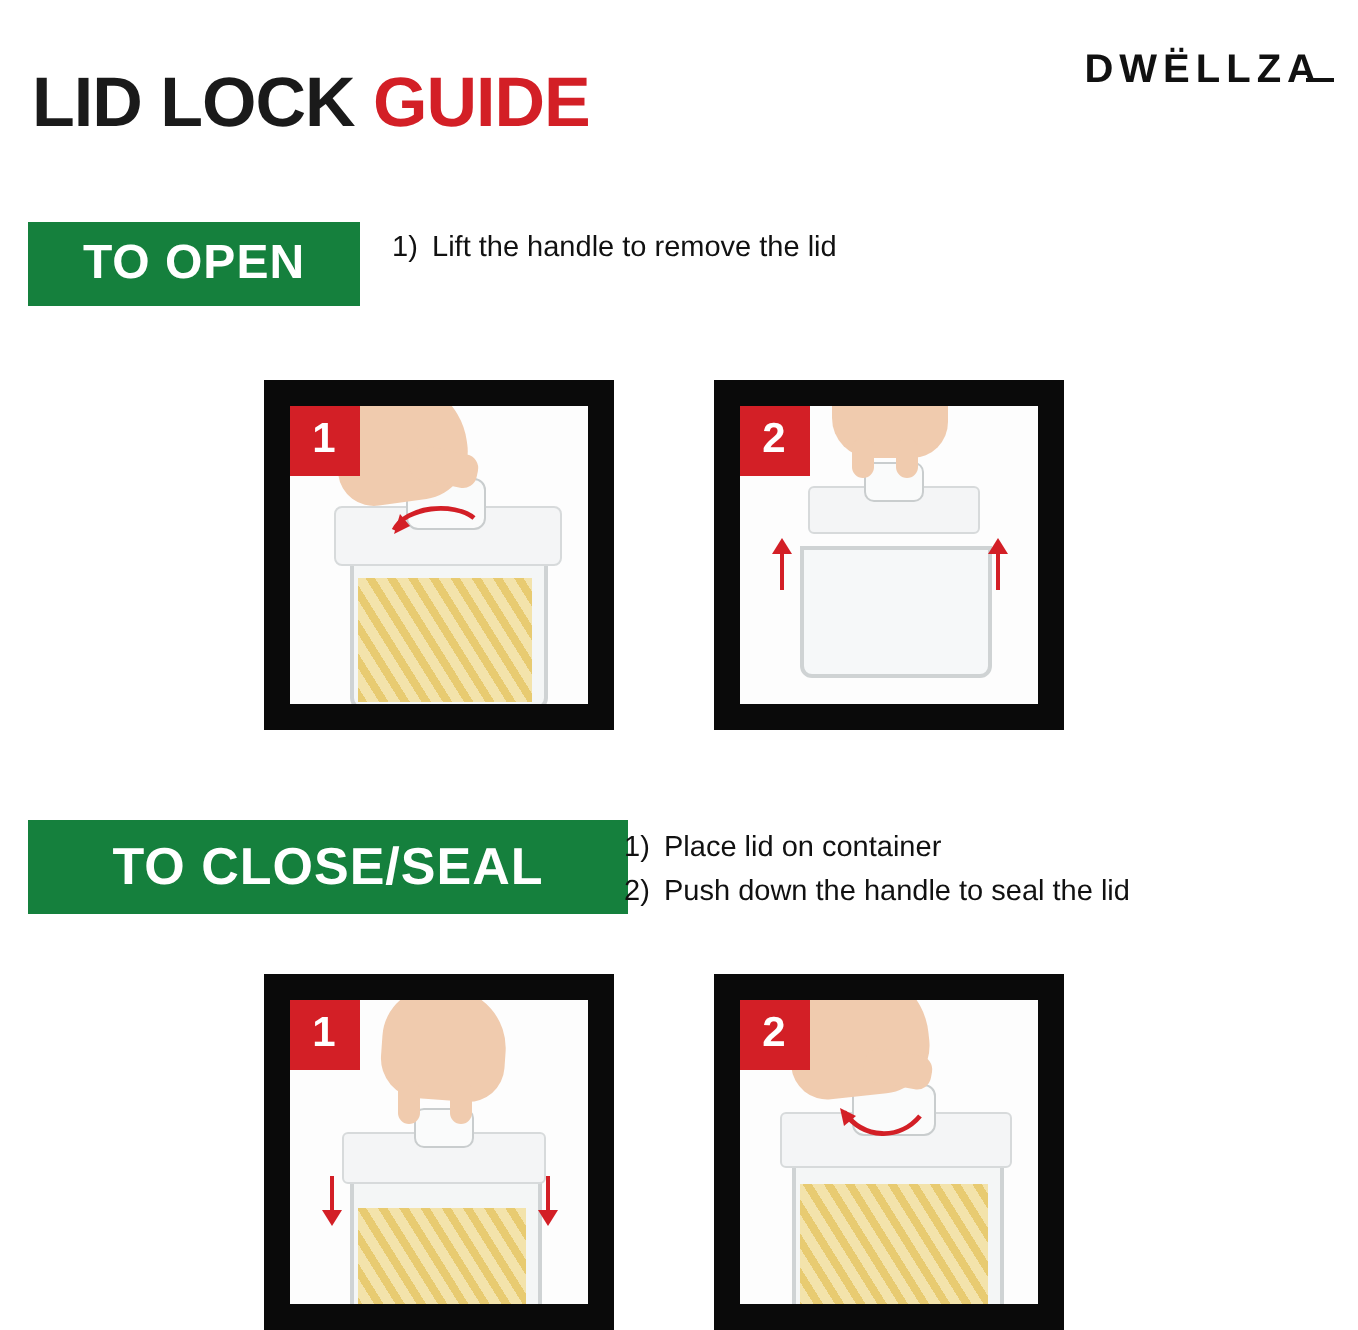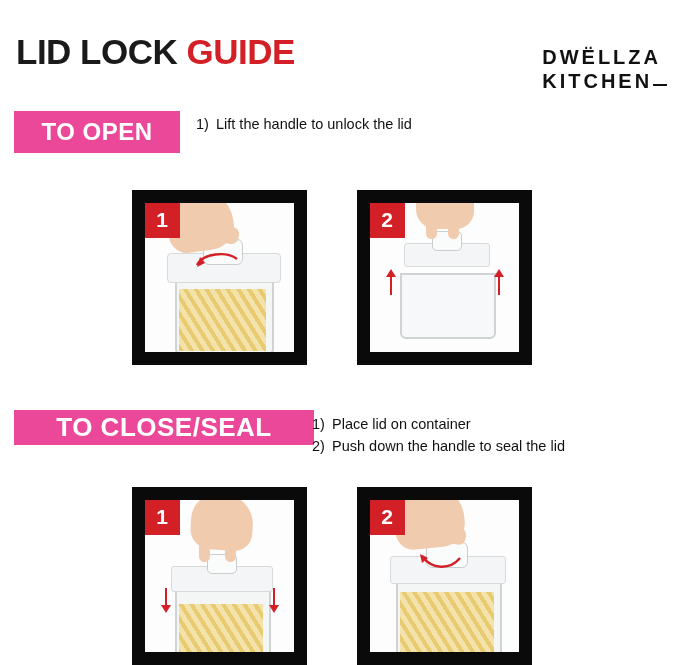--- a/index.html
+++ b/index.html
@@ -35,21 +35,20 @@
   }
   .title .accent {
     color: #d31f26;
   }
   .brand {
     position: absolute;
     right: 18px;
     top: 6px;
     text-align: left;
     line-height: 1.18;
-    margin-top: 22px;
   }
   .brand-line1, .brand-line2 {
     font-size: 20px;
     font-weight: bold;
     letter-spacing: 3px;
     color: #111;
     white-space: nowrap;
   }
   .brand-line2 {
     position: relative;
@@ -59,40 +58,40 @@
     right: -6px;
     bottom: 7px;
     width: 14px;
     height: 2px;
     background: #111;
   }
 
   
   .banner {
     position: absolute;
-    background: #ec4899;
+    background: #15803d;
     color: #ffffff;
     font-weight: bold;
     display: flex;
     align-items: center;
     justify-content: center;
     letter-spacing: 0.5px;
   }
   #banner-open {
     left: 14px;
     top: 111px;
     width: 166px;
     height: 42px;
     font-size: 24px;
   }
   #banner-close {
     left: 14px;
     top: 410px;
     width: 300px;
-    height: 35px;
+    height: 47px;
     font-size: 26px;
   }
 
   .steps {
     position: absolute;
     font-size: 14.5px;
     line-height: 1.55;
     color: #111;
   }
   #steps-open {
@@ -200,31 +199,30 @@
   }
 </style>
 </head>
 <body>
 
 <div class="header">
   <div class="title"><span>LID LOCK </span><span class="accent">GUIDE</span></div>
   <div class="brand">
     <div class="brand-line1">DWËLLZA</div>
     <div class="brand-line2">
-      <span>KITCHEN</span>
       <span class="brand-rule"></span>
     </div>
   </div>
 </div>
 
 <div class="banner" id="banner-open">TO OPEN</div>
 
 <div class="steps" id="steps-open">
   <div class="step-line">
-    <span class="step-num">1)</span><span>Lift the handle to unlock the lid</span>
+    <span class="step-num">1)</span><span>Lift the handle to remove the lid</span>
   </div>
 </div>
 
 <div class="panel" id="panel-open-1">
   <div class="panel-badge">1</div>
   <div class="photo">
 
     <div class="container-body" style="left:30px; top:72px; width:95px; height:78px;"></div>
     <div class="pasta" style="left:34px; top:86px; width:87px; height:62px;"></div>
 

